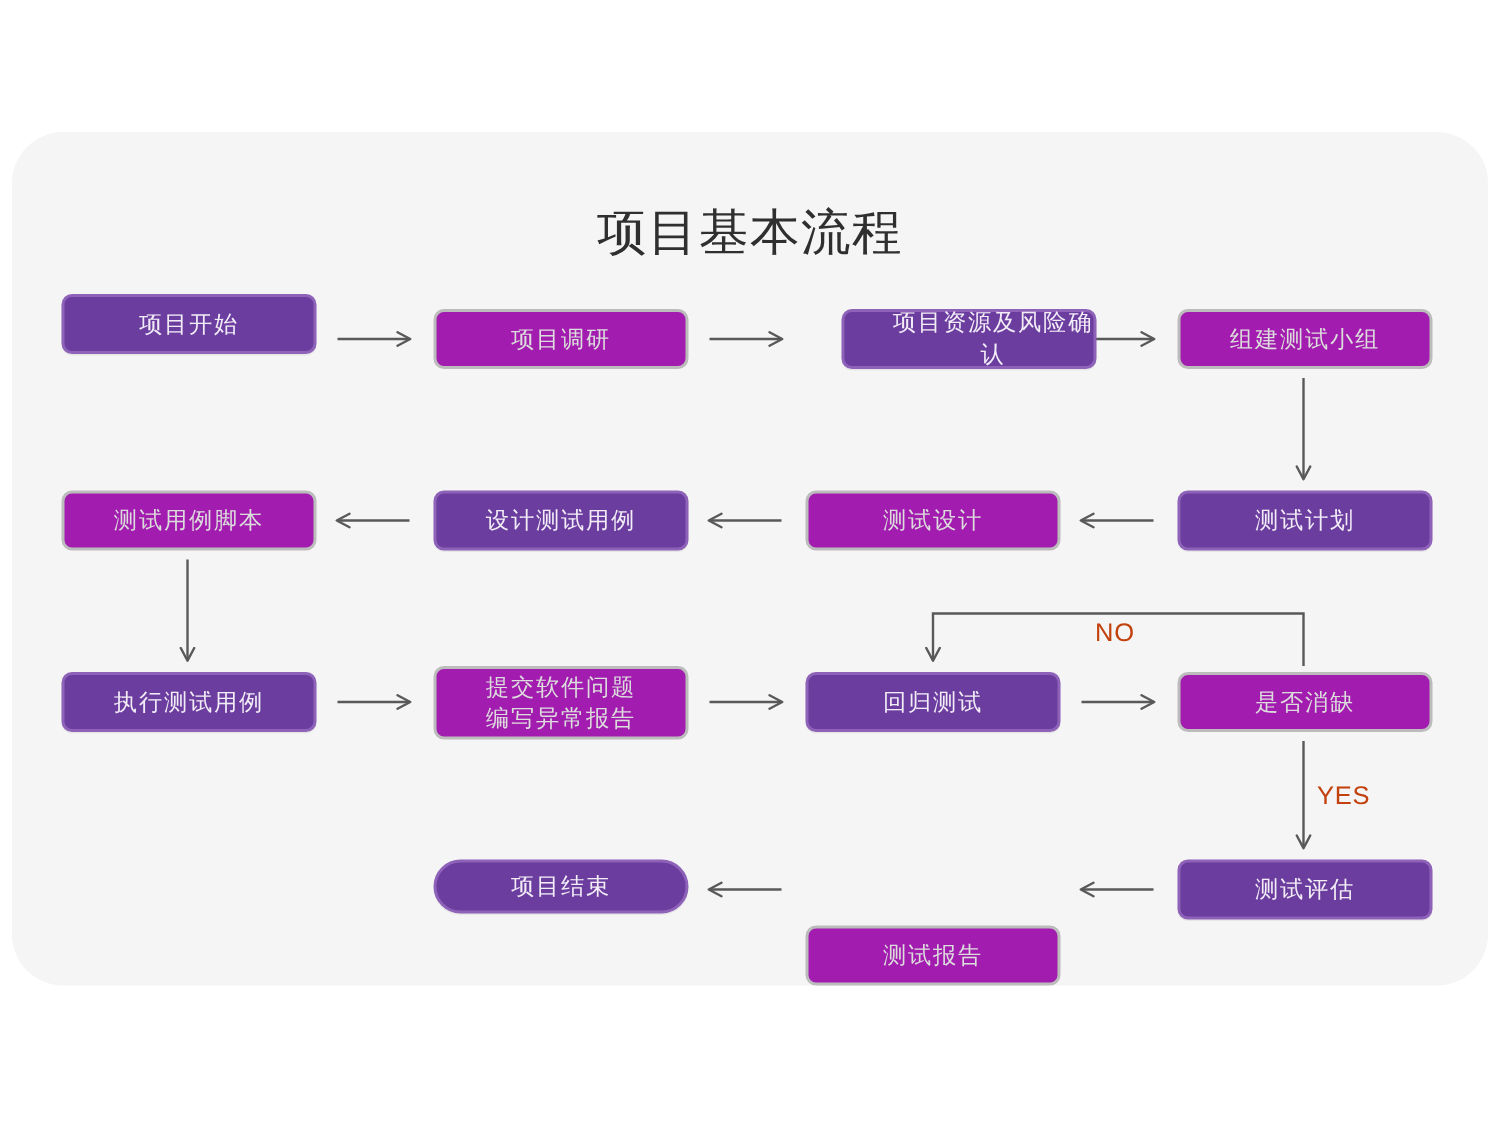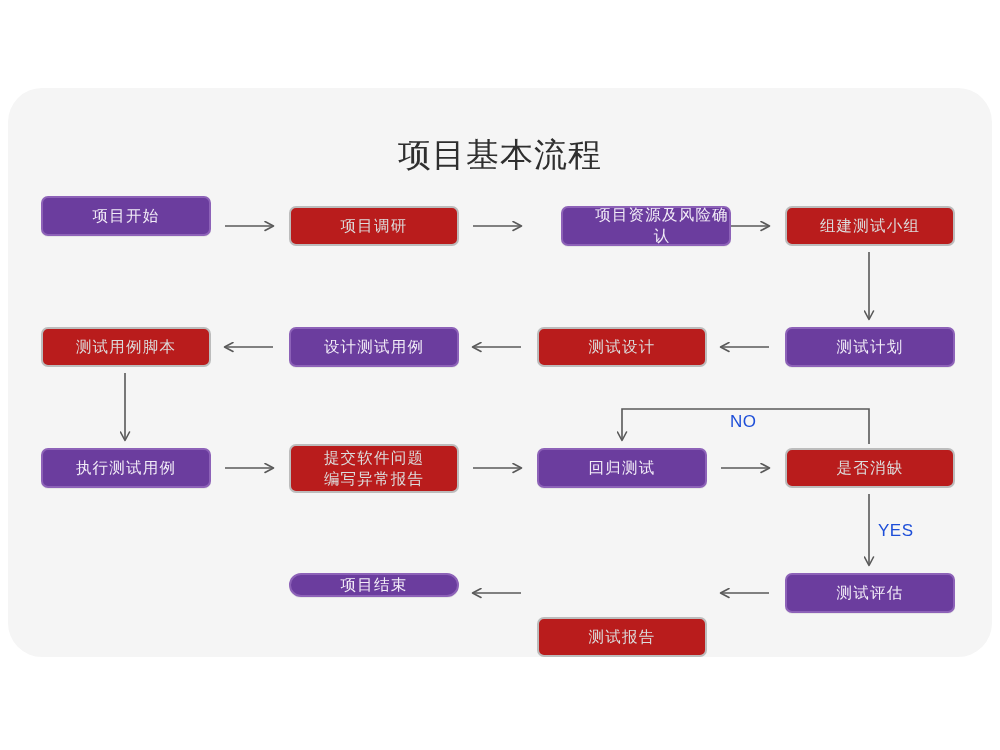--- a/index.html
+++ b/index.html
@@ -53,33 +53,33 @@
     font-family: "DejaVu Sans", "Liberation Sans", sans-serif;
     white-space: pre-line;
   }
   .node.purple {
     background: #6b3d9e;
     border: 2px solid #8d62b8;
     color: #f2ecf7;
     box-shadow: 0 1px 0 rgba(0,0,0,0.06);
   }
   .node.gray {
-    background: #b91c1c;
+    background: #a21caf;
     border: 2px solid #bcbcbc;
     color: #dcdcdc;
   }
   .edge {
     position: absolute;
     pointer-events: none;
   }
   .edge svg { display: block; overflow: visible; }
   .edge-label {
     position: absolute;
     font-size: 17px;
-    color: #1d4ed8;
+    color: #c2410c;
     font-family: "Liberation Sans", "DejaVu Sans", sans-serif;
     letter-spacing: 0.5px;
   }
 </style>
 </head>
 <body>
 
 <div id="canvas">
 
   <div class="panel"></div>
@@ -146,15 +146,15 @@
 编写异常报告</div>
 
   <div class="node purple" style="left:537px; top:448px; width:170px; height:40px;">回归测试</div>
 
   <div class="node gray" style="left:785px; top:448px; width:170px; height:40px;">是否消缺</div>
 
   <div class="node purple" style="left:785px; top:573px; width:170px; height:40px;">测试评估</div>
 
   <div class="node gray" style="left:537px; top:573px; width:170px; height:40px;margin-top:44px;">测试报告</div>
 
-  <div class="node purple" style="left:289px; top:573px; width:170px; height:24px;border-radius:19px;">项目结束</div>
+  <div class="node purple" style="left:289px; top:573px; width:170px; height:36px;border-radius:19px;">项目结束</div>
 
 </div>
 
 </body></html>

